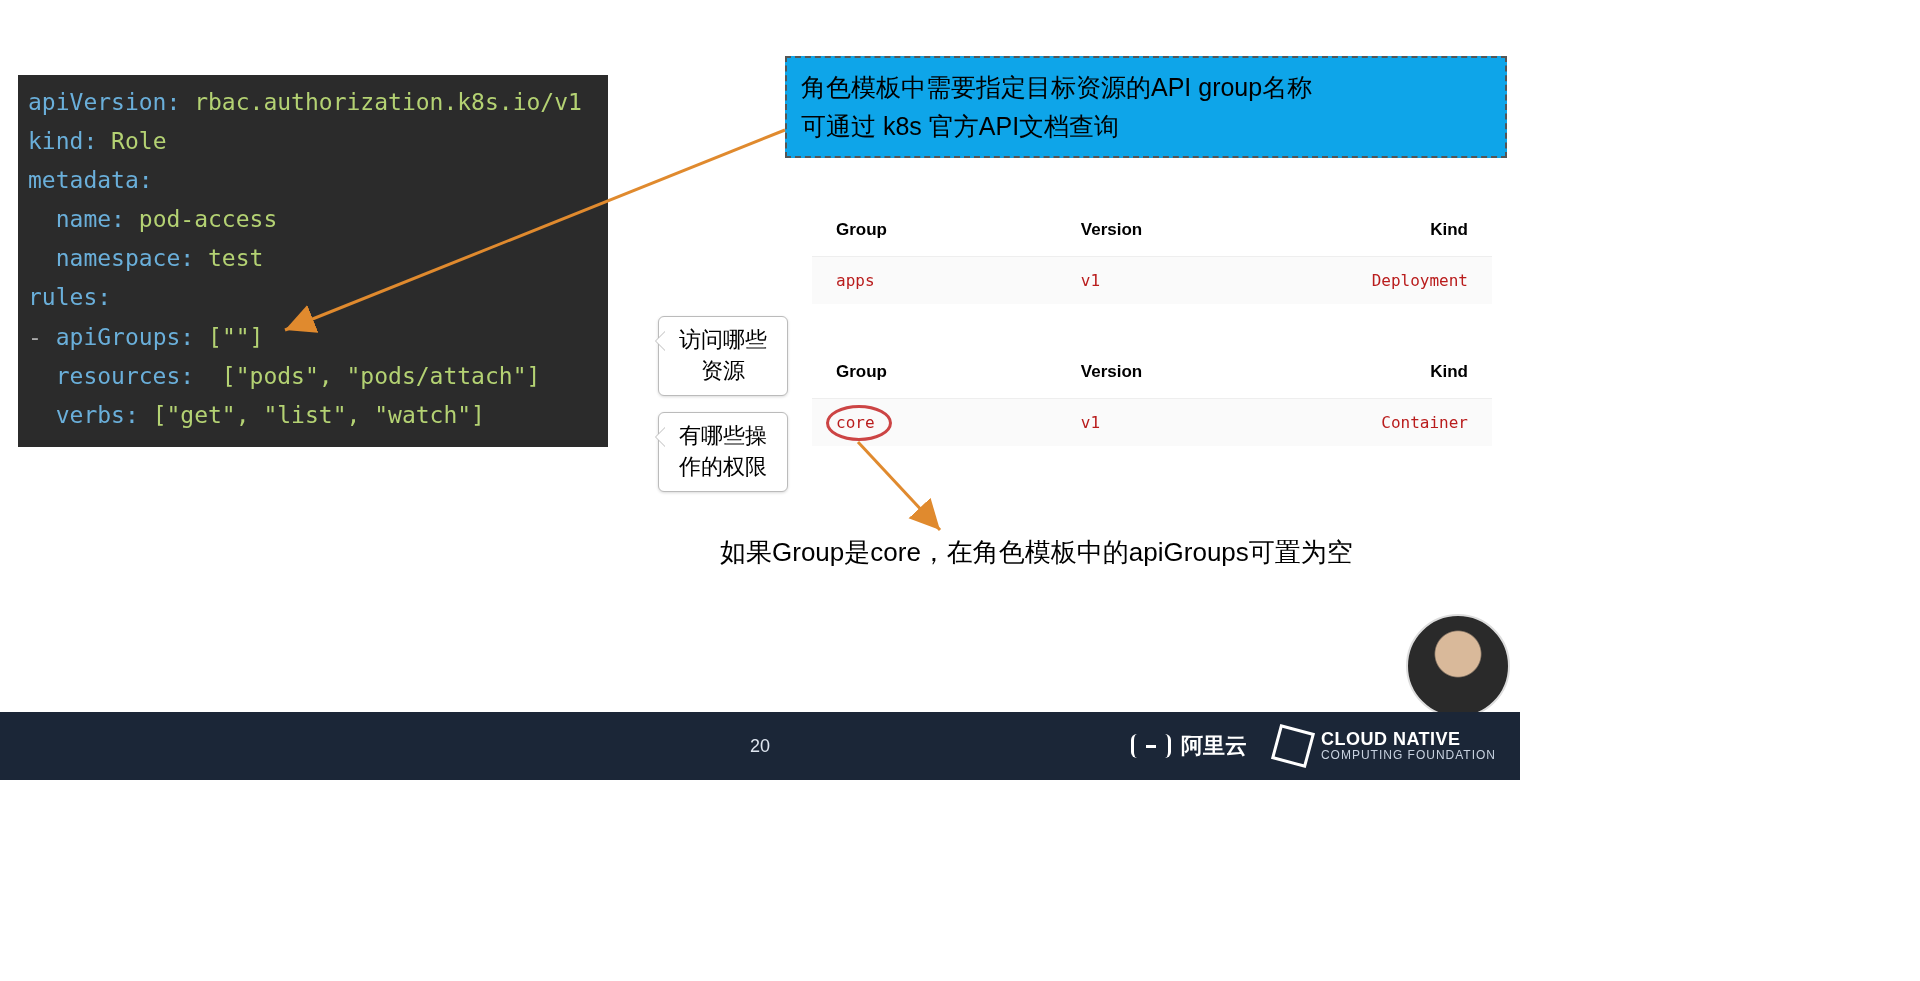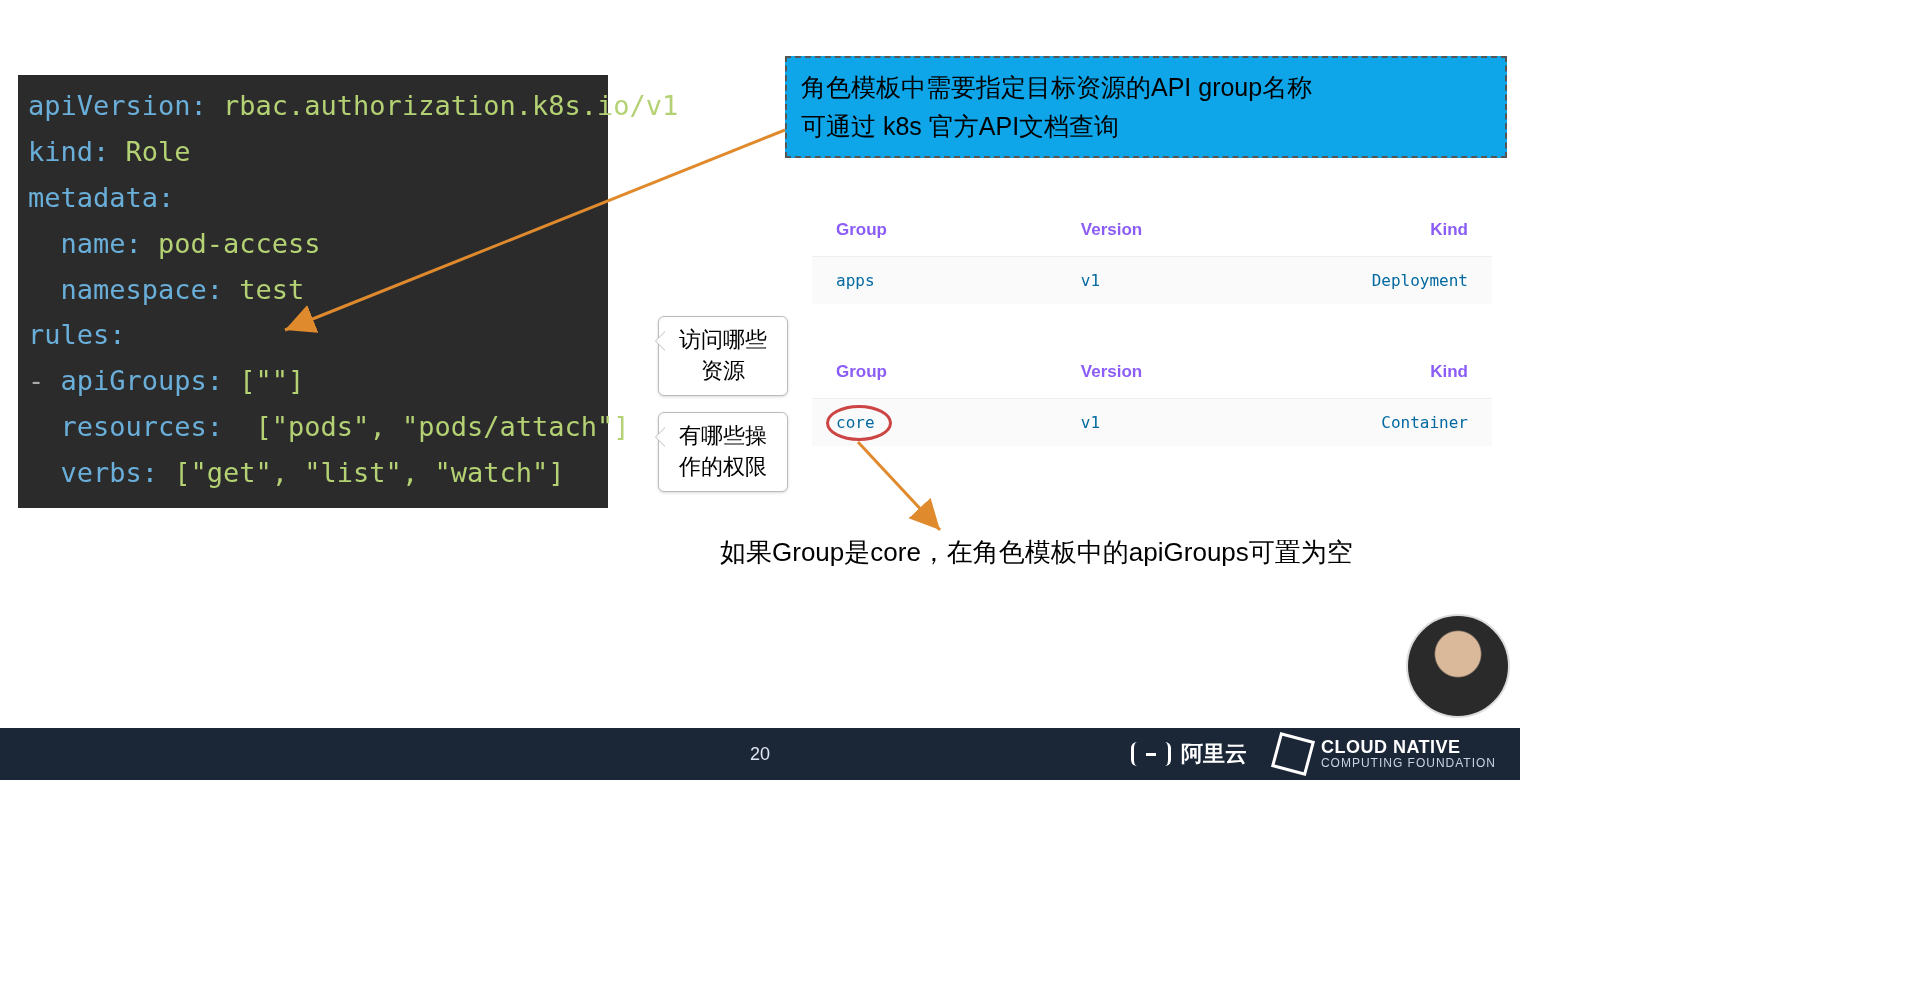--- a/index.html
+++ b/index.html
@@ -19,21 +19,21 @@
   }
   
   .code-block {
     position: absolute;
     left: 18px;
     top: 75px;
     width: 590px;
     background: #2b2b2b;
     padding: 8px 10px 12px 10px;
     font-family: "Menlo", "Consolas", monospace;
-    font-size: 27px;
+    font-size: 23px;
     line-height: 1.7;
     color: #ccc;
     white-space: pre;
     box-sizing: border-box;
   }
   .key { color: #6aafda; }
   .val { color: #b4d273; }
   .op { color: #aaa; }
 
   
@@ -85,26 +85,26 @@
   
   .api-table {
     position: absolute;
     font-size: 17px;
     width: 680px;
     border-collapse: collapse;
   }
   .api-table th {
     text-align: left;
     font-weight: 700;
-    color: #8b5cf6;
+    color: #000000;
     padding: 10px 24px 16px;
   }
   .api-table td {
     padding: 14px 24px;
-    color: #0369a1;
+    color: #b91c1c;
     font-family: "Menlo","Consolas",monospace;
     font-size: 16px;
     border-top: 1px solid #eee;
     background: #fafafa;
   }
   .table1 { left: 812px; top: 210px; }
   .table2 { left: 812px; top: 352px; }
 
   
   .oval {
@@ -145,21 +145,21 @@
     background: radial-gradient(circle at 50% 38%, #d9b99a 0 28%, #2a2a2a 30% 100%);
     border: 2px solid #ddd;
   }
 
   
   .footer {
     position: absolute;
     left: 0;
     bottom: 0;
     width: 100%;
-    height: 52px;
+    height: 68px;
     background: #1b2637;
     color: #fff;
     display: flex;
     align-items: center;
     justify-content: space-between;
     padding: 0 24px;
     box-sizing: border-box;
     font-size: 18px;
   }
   .footer .page {

